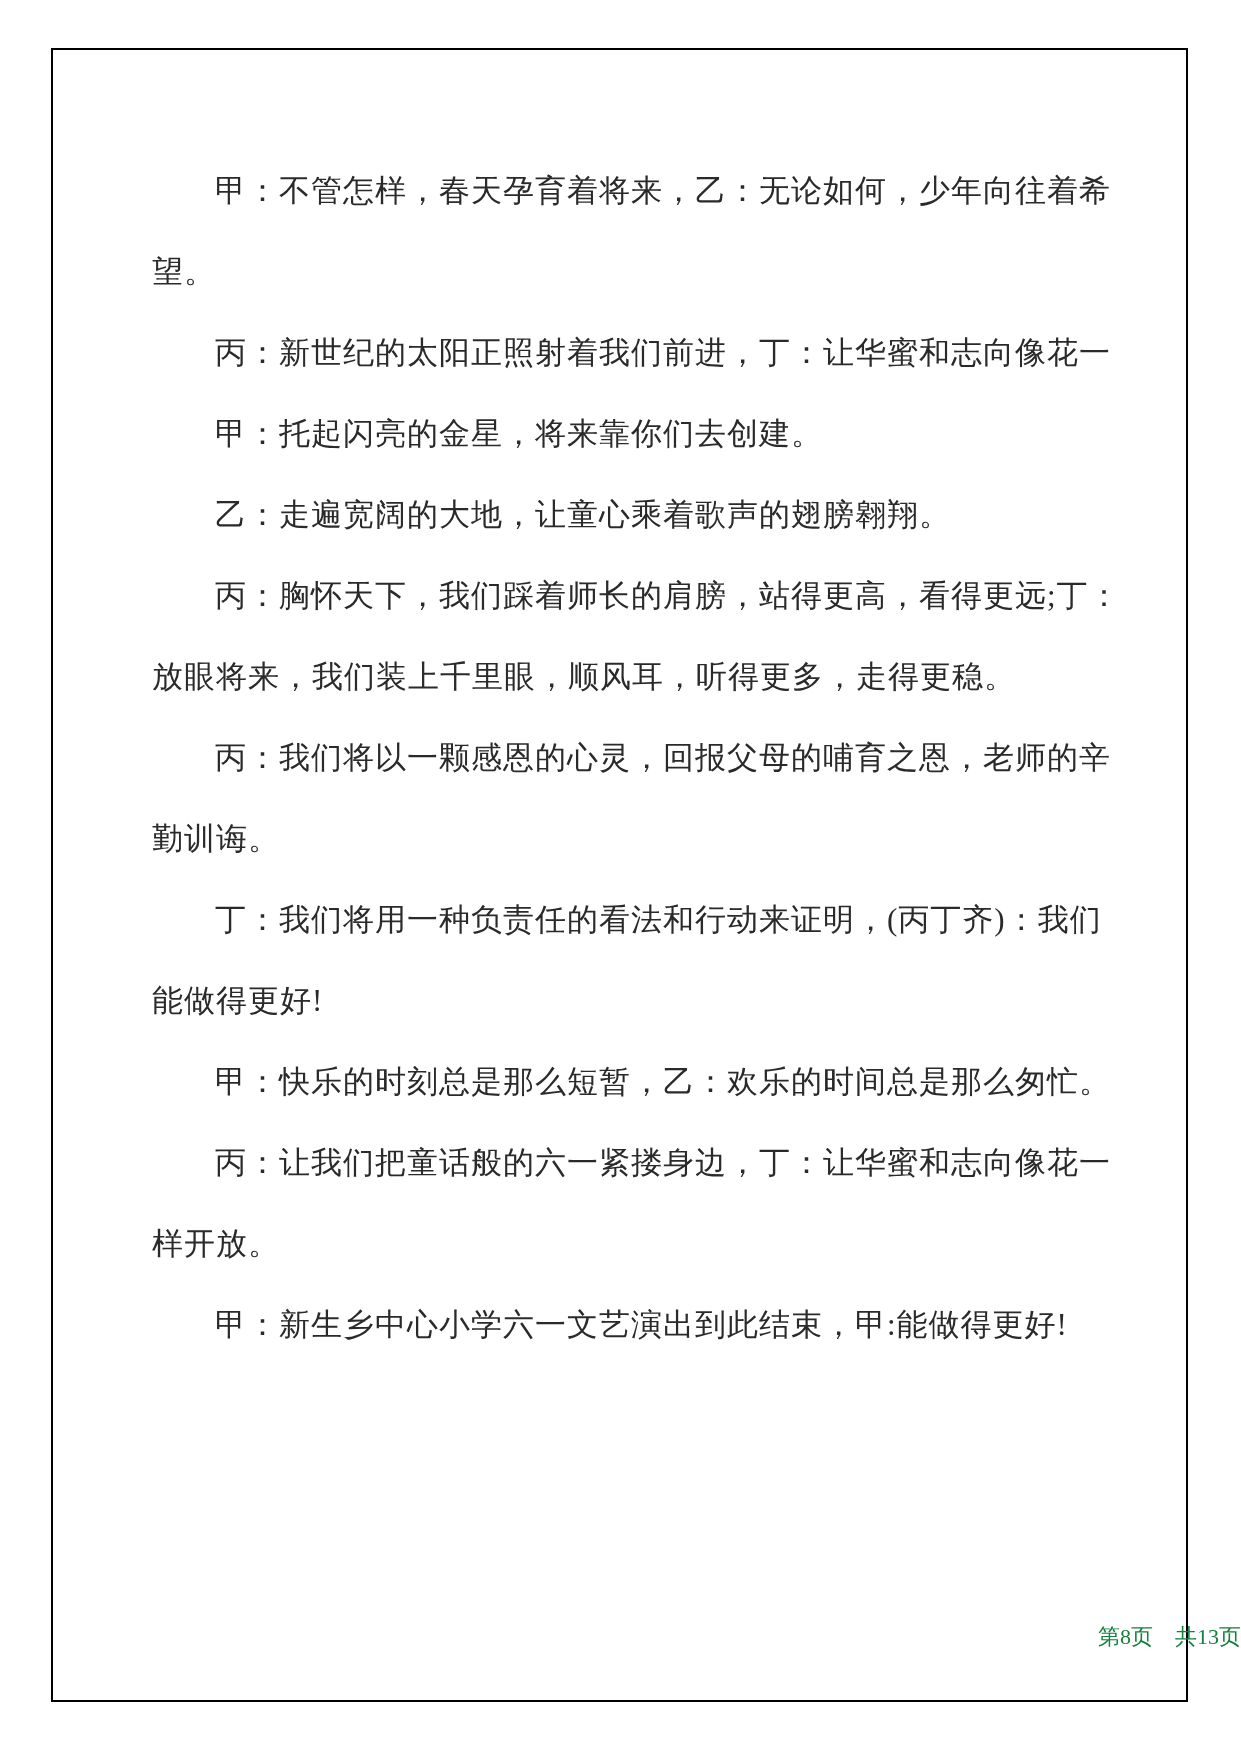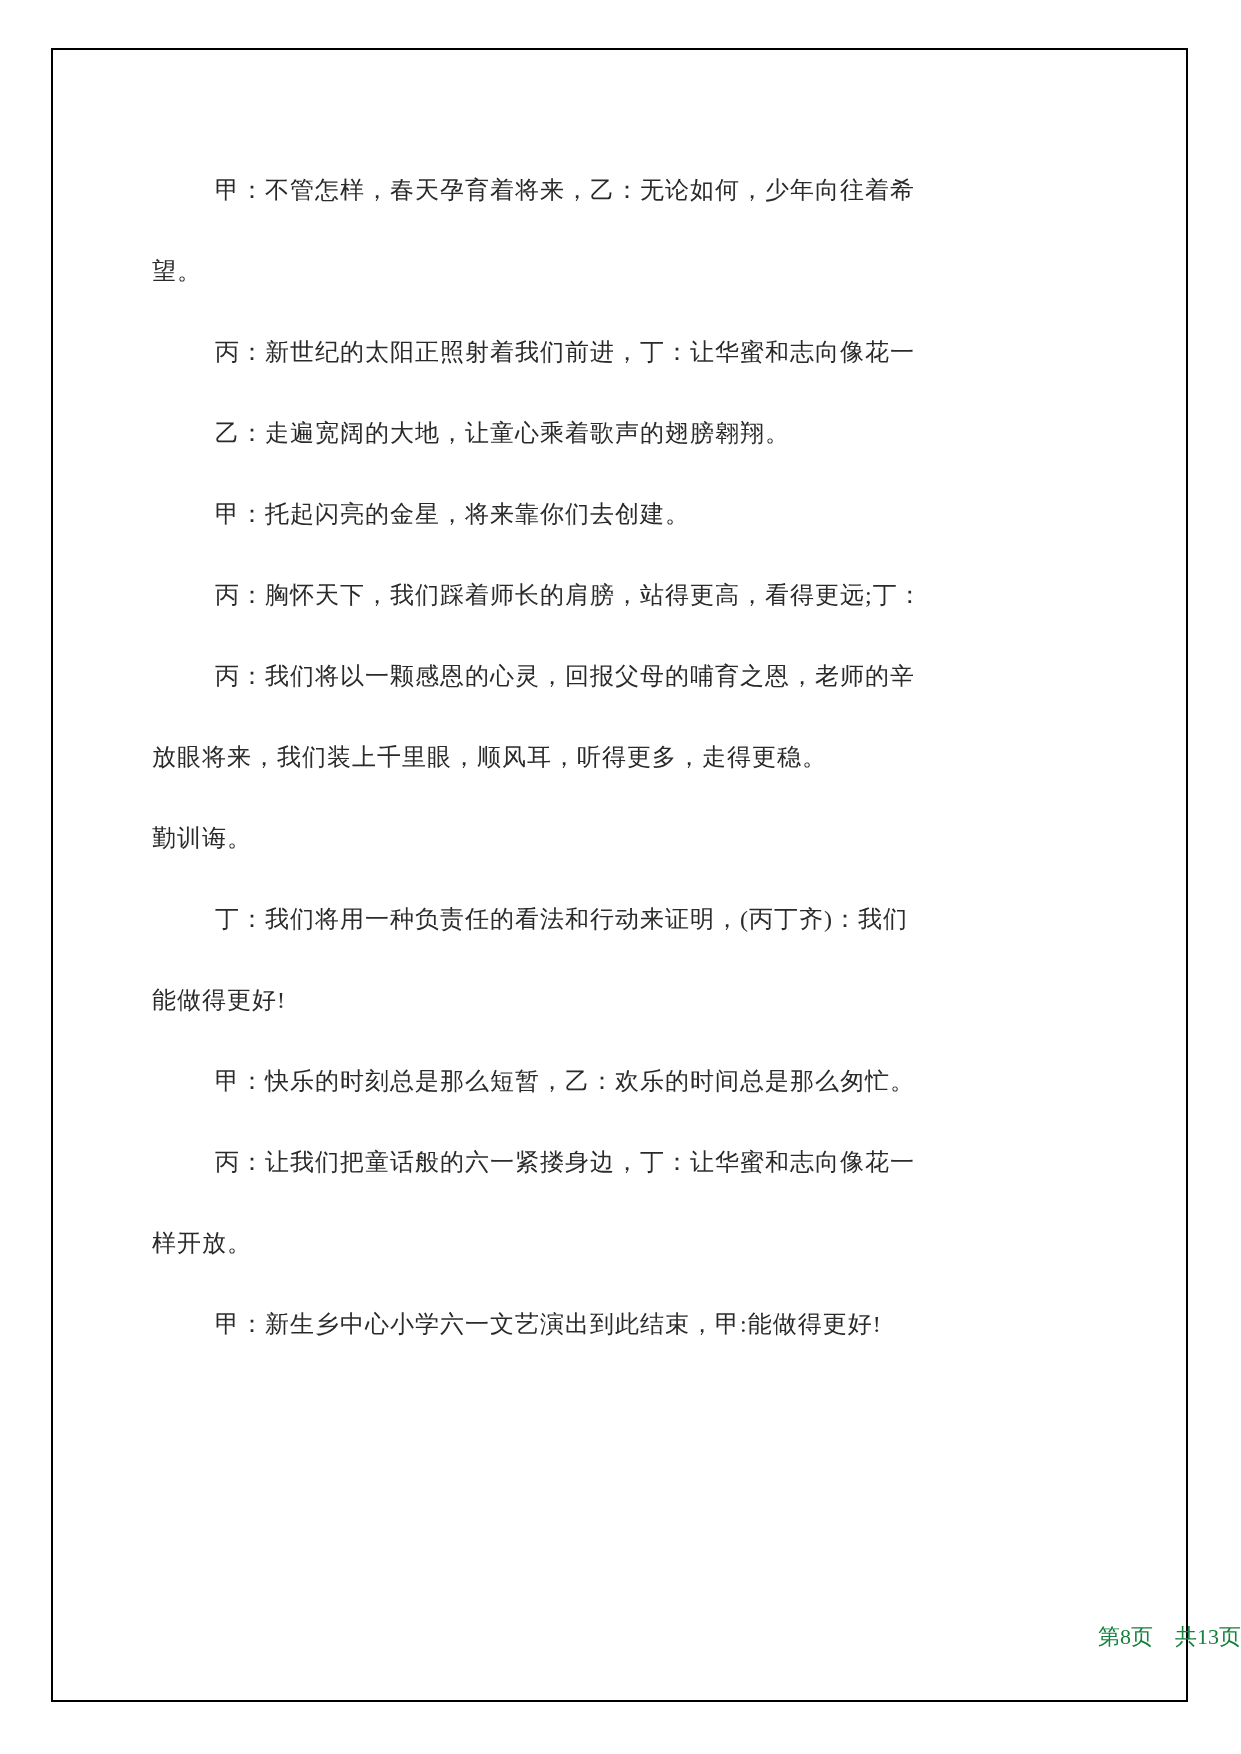--- a/index.html
+++ b/index.html
@@ -22,21 +22,21 @@
     height: 1654px;
     border: 2px solid #000000;
     box-sizing: border-box;
     background: #ffffff;
   }
   .text-block {
     position: absolute;
     left: 152px;
     top: 150px;
     width: 945px;
-    font-size: 24px;
+    font-size: 31px;
     line-height: 81px;
     color: #2a2a2a;
     font-weight: 400;
     letter-spacing: 1px;
   }
   .text-block .line {
     white-space: pre;
     height: 81px;
   }
   .text-block .line.indent {
@@ -62,25 +62,25 @@
 </style>
 </head>
 <body>
 
 <div class="page-frame"></div>
 
 <div class="text-block">
     <div class="line indent">甲：不管怎样，春天孕育着将来，乙：无论如何，少年向往着希</div>
     <div class="line">望。</div>
     <div class="line indent">丙：新世纪的太阳正照射着我们前进，丁：让华蜜和志向像花一</div>
+    <div class="line indent">甲：托起闪亮的金星，将来靠你们去创建。</div>
     <div class="line indent">乙：走遍宽阔的大地，让童心乘着歌声的翅膀翱翔。</div>
-    <div class="line indent">甲：托起闪亮的金星，将来靠你们去创建。</div>
     <div class="line indent">丙：胸怀天下，我们踩着师长的肩膀，站得更高，看得更远;丁：</div>
+    <div class="line">放眼将来，我们装上千里眼，顺风耳，听得更多，走得更稳。</div>
     <div class="line indent">丙：我们将以一颗感恩的心灵，回报父母的哺育之恩，老师的辛</div>
-    <div class="line">放眼将来，我们装上千里眼，顺风耳，听得更多，走得更稳。</div>
     <div class="line">勤训诲。</div>
     <div class="line indent">丁：我们将用一种负责任的看法和行动来证明，(丙丁齐)：我们</div>
     <div class="line">能做得更好!</div>
     <div class="line indent">甲：快乐的时刻总是那么短暂，乙：欢乐的时间总是那么匆忙。</div>
     <div class="line indent">丙：让我们把童话般的六一紧搂身边，丁：让华蜜和志向像花一</div>
     <div class="line">样开放。</div>
     <div class="line indent">甲：新生乡中心小学六一文艺演出到此结束，甲:能做得更好!</div>
   </div>
 
 <div class="page-footer">

